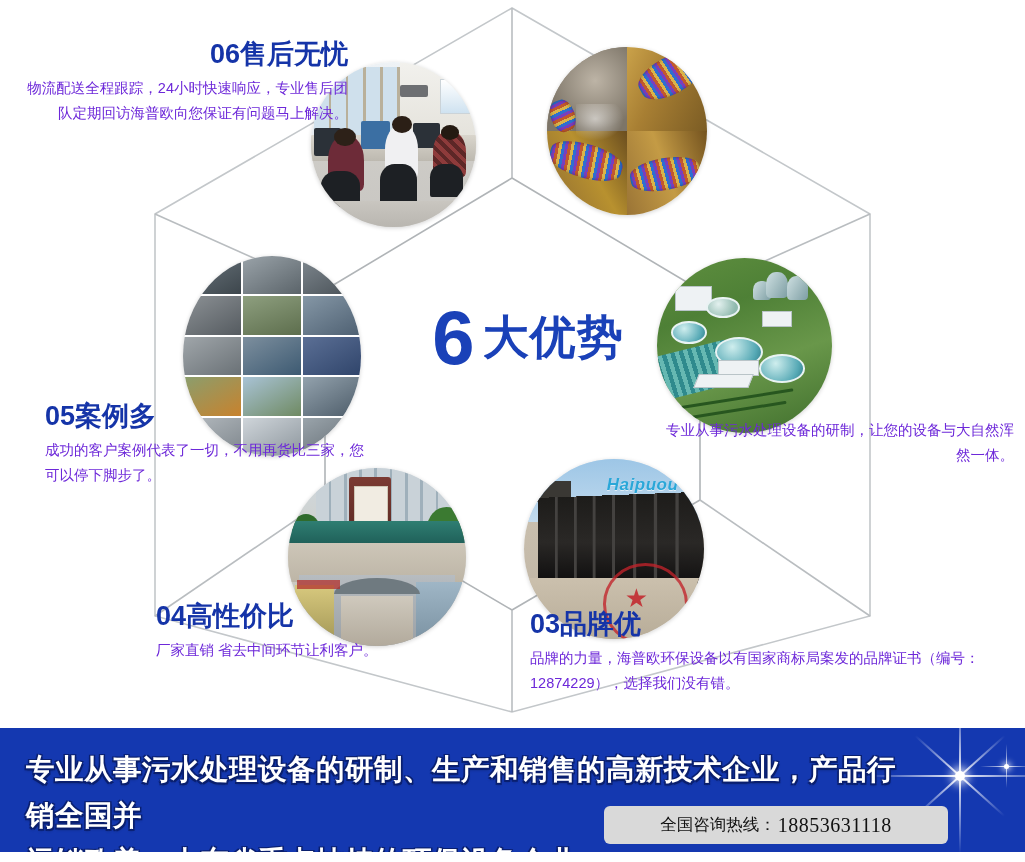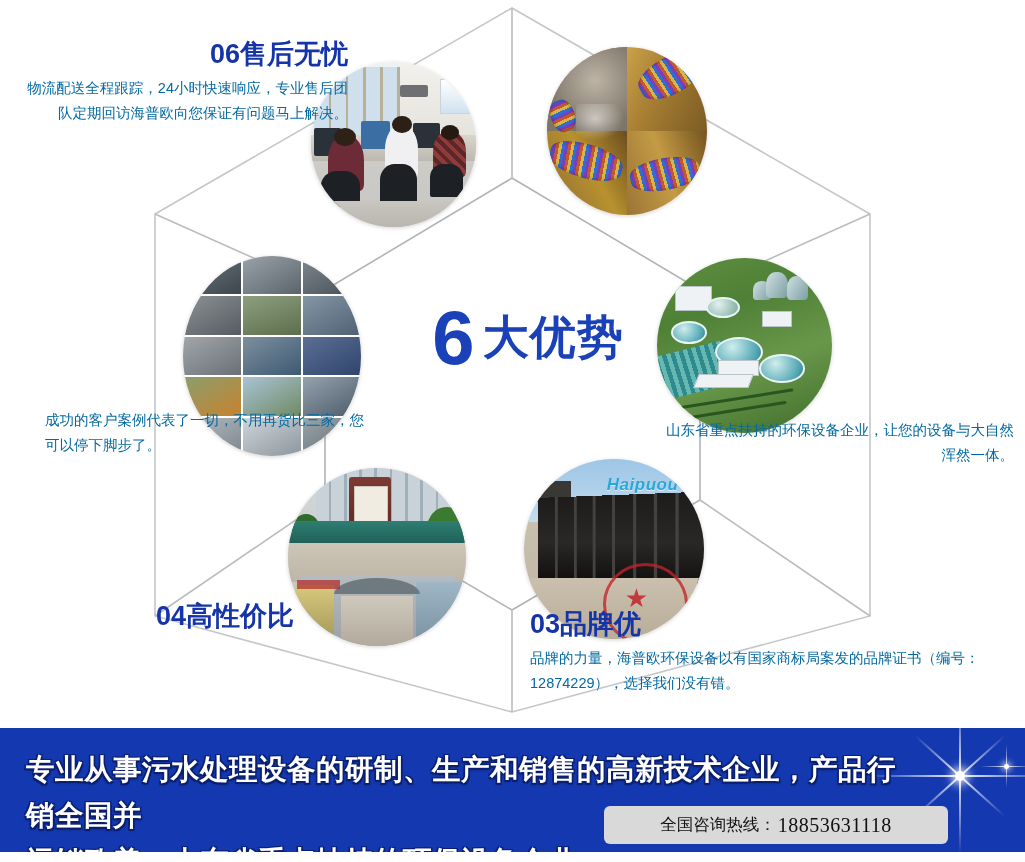--- a/index.html
+++ b/index.html
@@ -172,21 +172,21 @@
     gap:2px;}
   .ph05 .cell{background:#8a8f94;}
 
   
   .feat{position:absolute;}
   .feat h3{
     margin:0;color:#1534a8;font-weight:bold;letter-spacing:0px;
     font-size:27px;line-height:1.1;white-space:nowrap;
   }
   .feat p{
-    margin:6px 0 0 0;color:#0369a1;font-size:14.5px;line-height:1.75;
+    margin:6px 0 0 0;color:#6d28d9;font-size:14.5px;line-height:1.75;
   }
   .ta-right h3,.ta-right p{text-align:right;}
   .ta-left h3,.ta-left p{text-align:left;}
 
   
   .f06{left:18px;top:40px;width:330px;}
   .f01{left:672px;top:40px;width:330px;}
   .f02{left:652px;top:412px;width:362px;}
   .f03{left:530px;top:610px;width:490px;}
   .f04{left:156px;top:602px;width:330px;}
@@ -373,33 +373,35 @@
     <span class="sub">大优势</span>
   </div>
 
   <div class="feat f06 ta-right">
     <h3>06售后无忧</h3>
     <p>物流配送全程跟踪，24小时快速响应，专业售后团队定期回访海普欧向您保证有问题马上解决。</p>
   </div>
 
 
   <div class="feat f02 ta-right">
-    <p>山东省重点扶持的环保设备企业，让您的设备与大自然浑然一体。</p>
+    <p>专业从事污水处理设备的研制，让您的设备与大自然浑然一体。</p>
   </div>
 
   <div class="feat f03 ta-left">
     <h3>03品牌优</h3>
     <p>品牌的力量，海普欧环保设备以有国家商标局案发的品牌证书（编号：12874229），选择我们没有错。</p>
   </div>
 
   <div class="feat f04 ta-left">
     <h3>04高性价比</h3>
+    <p>厂家直销 省去中间环节让利客户。</p>
   </div>
 
   <div class="feat f05 ta-left">
+    <h3>05案例多</h3>
     <p>成功的客户案例代表了一切，不用再货比三家，您可以停下脚步了。</p>
   </div>
 
   <div id="banner">
 
     <div class="sparkle" style="left:960px;top:48px;">
       <div class="sp-core" style="left:-5px;top:-5px;width:10px;height:10px;"></div>
       <div class="sp-h" style="left:-95px;top:-1px;width:190px;height:2px;"></div>
       <div class="sp-v" style="left:-1px;top:-78px;width:2px;height:156px;
            background:linear-gradient(180deg,rgba(255,255,255,0),rgba(255,255,255,.95),rgba(255,255,255,0));"></div>

